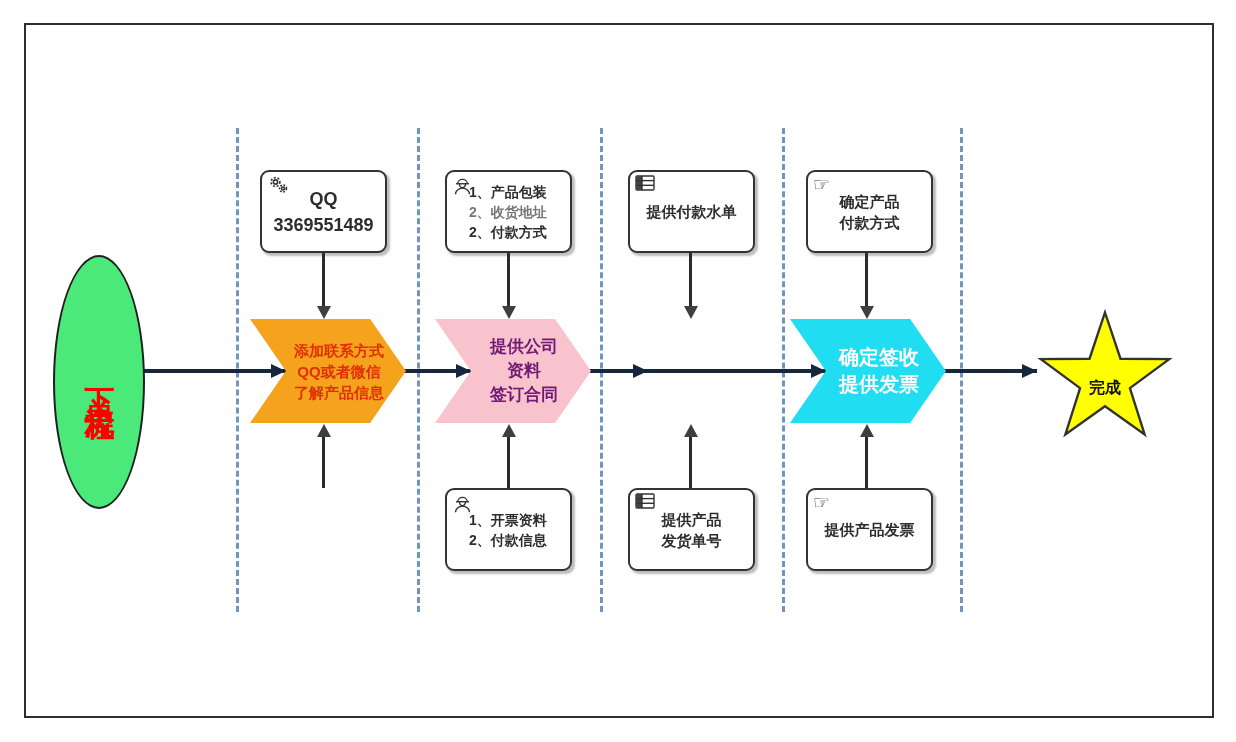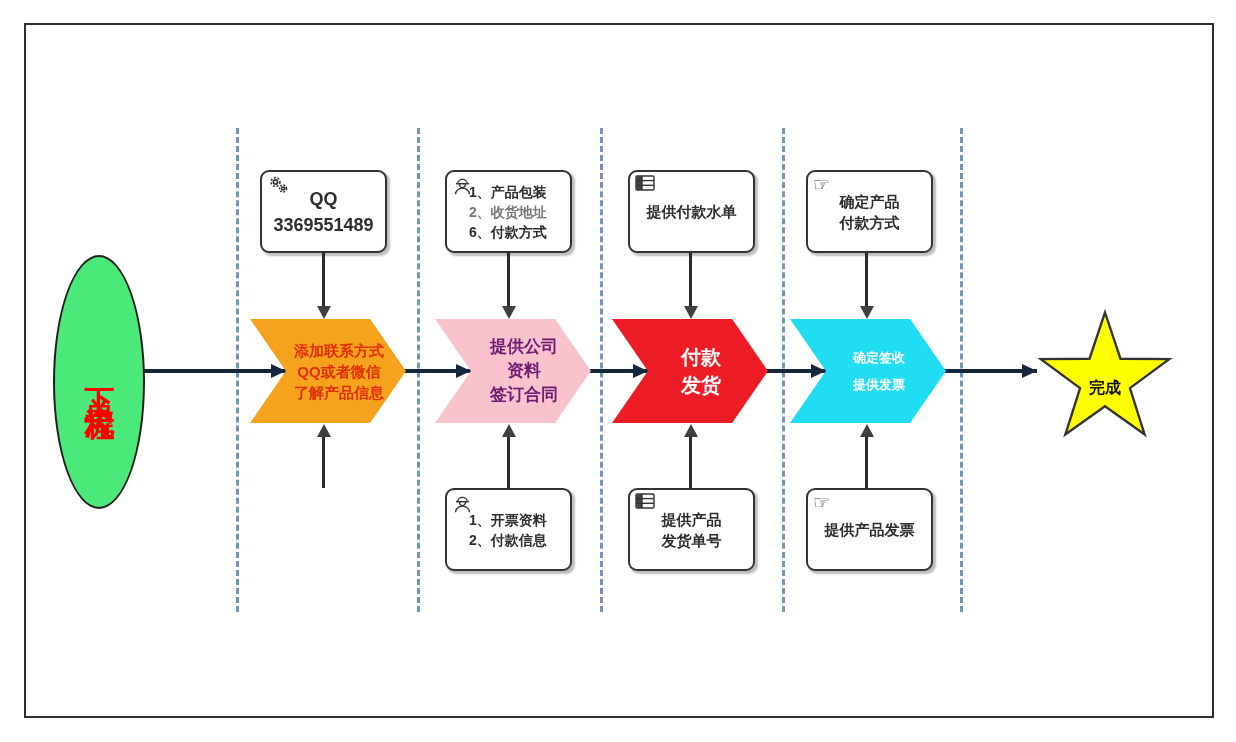--- a/index.html
+++ b/index.html
@@ -24,21 +24,21 @@
     font-size:30px;letter-spacing:9px;}
 
   
   .chev{position:absolute;top:319px;width:156px;height:104px;box-sizing:border-box;
     clip-path:polygon(0% 0%,77% 0%,100% 50%,77% 100%,0% 100%,23% 50%);
     display:flex;flex-direction:column;align-items:center;justify-content:center;
     padding-left:32px;padding-right:10px;font-weight:bold;text-align:center;}
   .chev.c1{left:250px;background:#f5a21d;color:#e03000;font-size:15px;line-height:21px;text-align:center;}
   .chev.c2{left:435px;background:#f8c3cd;color:#701a75;font-size:17px;line-height:24px;}
   .chev.c3{left:612px;background:#ee1c25;color:#ffffff;font-size:20px;line-height:28px;}
-  .chev.c4{left:790px;background:#20ddf1;color:#ffffff;font-size:13px;line-height:27px;}
+  .chev.c4{left:790px;background:#20ddf1;color:#ffffff;font-size:20px;line-height:27px;}
 
   
   .note{position:absolute;width:127px;height:83px;background:#fff;border:2px solid #333;
     border-radius:9px;box-shadow:2.5px 2.5px 2px rgba(110,110,110,.45);box-sizing:border-box;}
   .note .icon{position:absolute;top:3px;left:5px;color:#333;}
   .note .lines{position:absolute;left:0;top:0;right:0;bottom:0;display:flex;flex-direction:column;
     align-items:center;justify-content:center;font-weight:bold;color:#2d2d2d;
     font-size:15px;line-height:21px;text-align:center;}
   .note.big .lines{font-size:18px;line-height:26px;}
   .note.list .lines{align-items:flex-start;text-align:left;padding-left:22px;font-size:14px;line-height:20px;}
@@ -83,24 +83,20 @@
   <div class="chev c1">
     <div>添加联系方式</div>
     <div>QQ或者微信</div>
     <div>了解产品信息</div>
   </div>
   <div class="chev c2">
     <div>提供公司</div>
     <div>资料</div>
     <div>签订合同</div>
   </div>
-  <div class="chev c3">
-    <div>付款</div>
-    <div>发货</div>
-  </div>
   <div class="chev c4">
     <div>确定签收</div>
     <div>提供发票</div>
   </div>
 
   <div class="arrow-right ar1"></div>
   <div class="arrow-right ar2"></div>
   <div class="arrow-right ar3"></div>
   <div class="arrow-right ar4"></div>
   <div class="arrow-right ar5"></div>
@@ -125,21 +121,21 @@
       <svg width="21" height="21" viewBox="0 0 24 24" fill="none" stroke="#333" stroke-width="1.6">
         <path d="M6.5 10 a5.5 5 0 0 1 11 0"></path>
           <line x1="4.5" y1="10" x2="19.5" y2="10"></line>
         <path d="M8.5 10 a3.5 4.4 0 0 0 7 0"></path>
           <path d="M4 22 a8 7 0 0 1 16 0"></path>
       </svg>
     </span>
     <div class="lines">
       <div>1、产品包装</div>
       <div class="lt">2、收货地址</div>
-      <div>6、付款方式</div>
+      <div>2、付款方式</div>
     </div>
   </div>
   <div class="note list bx2 bot">
     <span class="icon">
       <svg width="21" height="21" viewBox="0 0 24 24" fill="none" stroke="#333" stroke-width="1.6">
         <path d="M6.5 10 a5.5 5 0 0 1 11 0"></path>
           <line x1="4.5" y1="10" x2="19.5" y2="10"></line>
         <path d="M8.5 10 a3.5 4.4 0 0 0 7 0"></path>
           <path d="M4 22 a8 7 0 0 1 16 0"></path>
       </svg>

